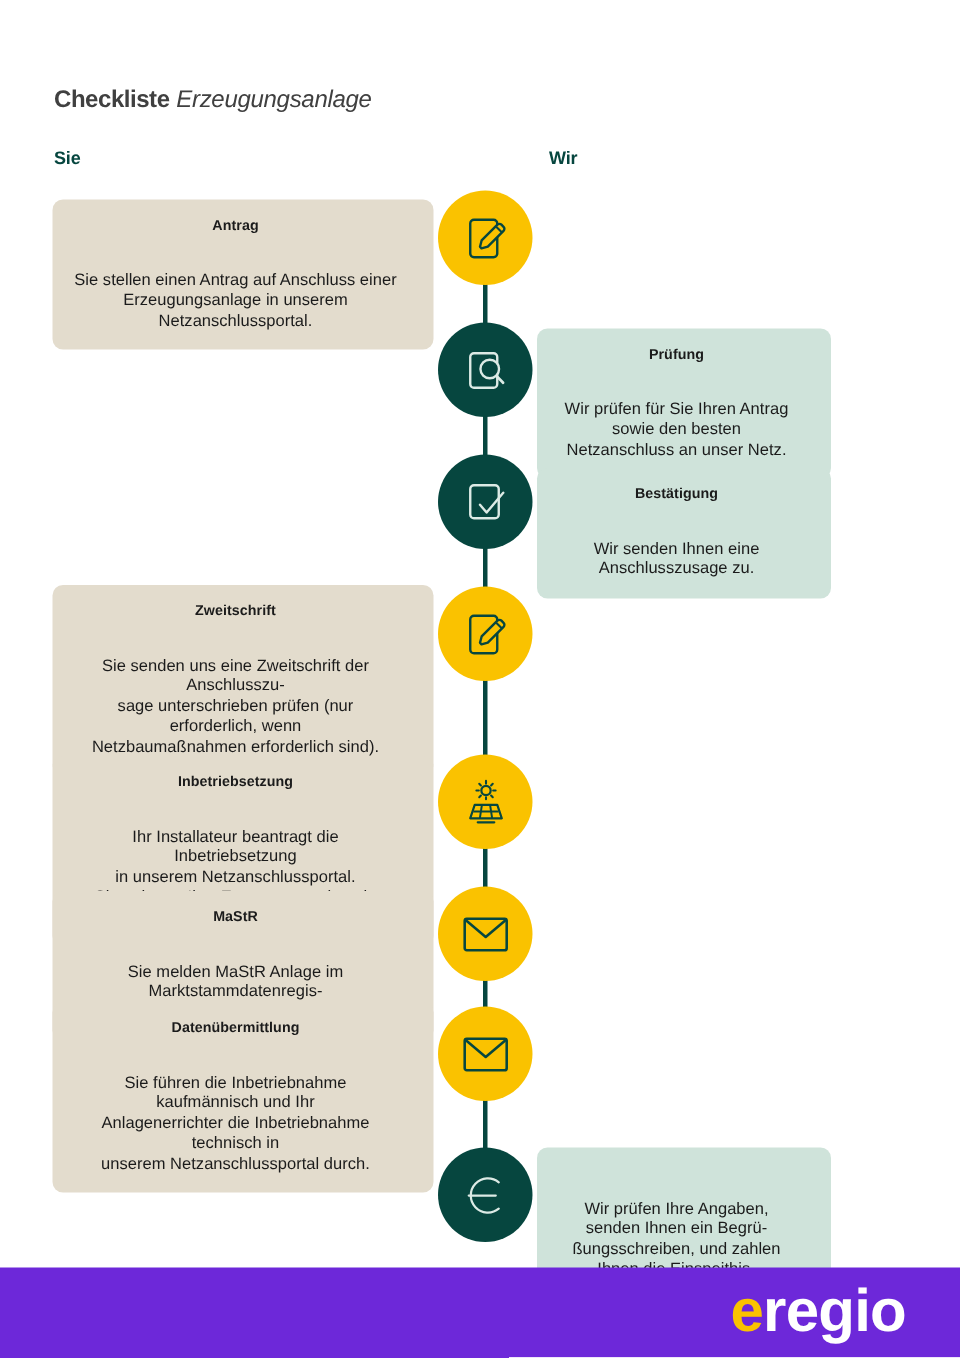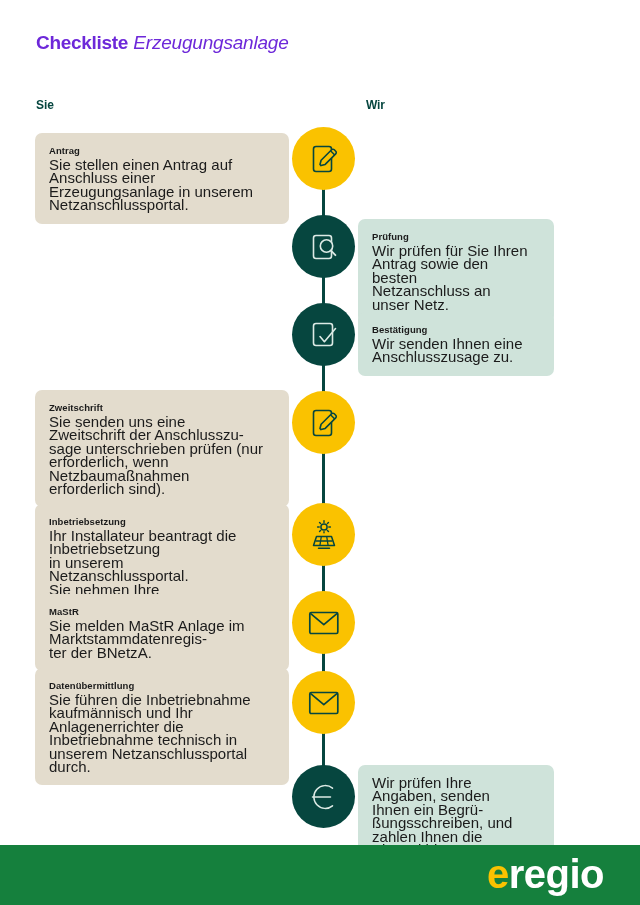--- a/index.html
+++ b/index.html
@@ -16,24 +16,24 @@
     width: 640px;
     height: 905px;
     background: #ffffff;
     overflow: hidden;
   }
 
   
   .page-title {
     position: absolute;
     left: 36px;
-    top: 28px;
-    font-size: 19px;
+    top: 52px;
+    font-size: 16px;
     line-height: 30px;
-    color: #6d28d9;
+    color: #404040;
     white-space: nowrap;
   }
   .page-title .t-bold {
     font-weight: bold;
     letter-spacing: -0.3px;
   }
   .page-title .t-italic {
     font-style: italic;
     font-weight: normal;
     letter-spacing: -0.2px;
@@ -71,55 +71,57 @@
   }
   .node.yellow { background: #FAC200; }
   .node.green  { background: #06463F; }
   .node svg { display: block; }
 
   
   .card {
     position: absolute;
     border-radius: 7px;
     padding: 11px 24px 12px 14px;
+    text-align: center;
   }
   .card.left {
     left: 35px;
     width: 254px;
     background: #E3DCCD;
   }
   .card.right {
     left: 358px;
     width: 196px;
     background: #CFE3DA;
   }
   .card .card-title {
     font-size: 9.5px;
     font-weight: bold;
     color: #1b1b1b;
     line-height: 13px;
     margin-bottom: 1px;
     letter-spacing: 0.05px;
   }
   .card .card-body {
-    font-size: 15px;
+    font-size: 11px;
     color: #1b1b1b;
     line-height: 13.4px;
     letter-spacing: 0.02px;
     white-space: pre-line;
+    margin-top: 24px;
   }
 
   
   .footer {
     position: absolute;
     left: 0;
     bottom: 0;
     width: 640px;
     height: 60px;
-    background: #15803d;
+    background: #6d28d9;
   }
   .brand {
     position: absolute;
     right: 36px;
     top: 50%;
     transform: translateY(-52%);
     font-size: 40px;
     font-weight: bold;
     line-height: 40px;
     letter-spacing: -0.5px;

